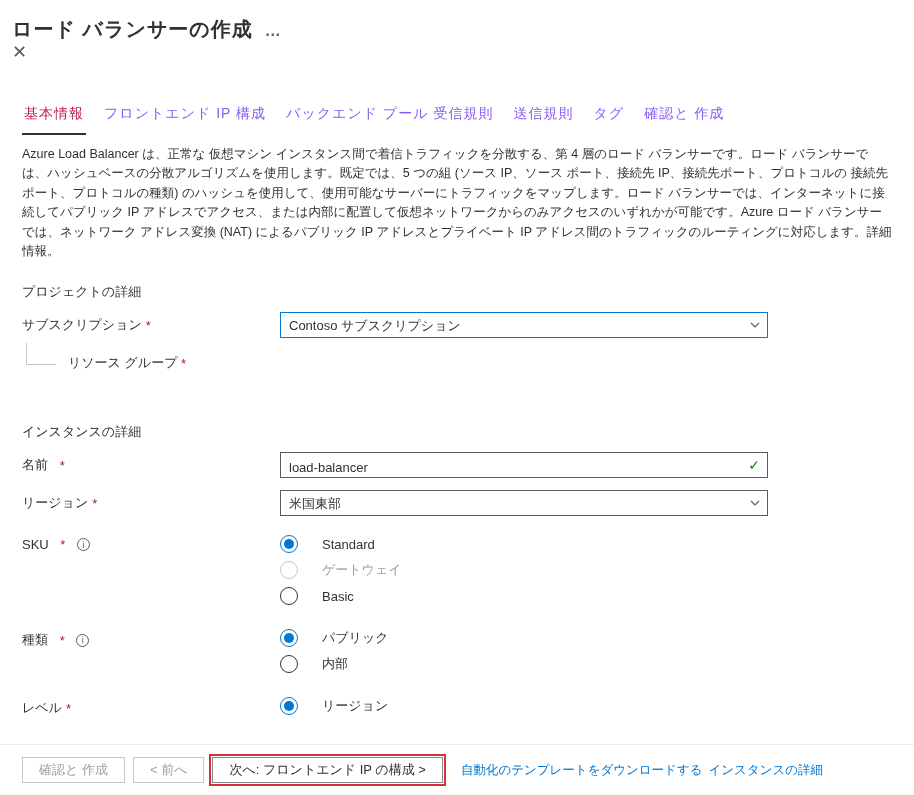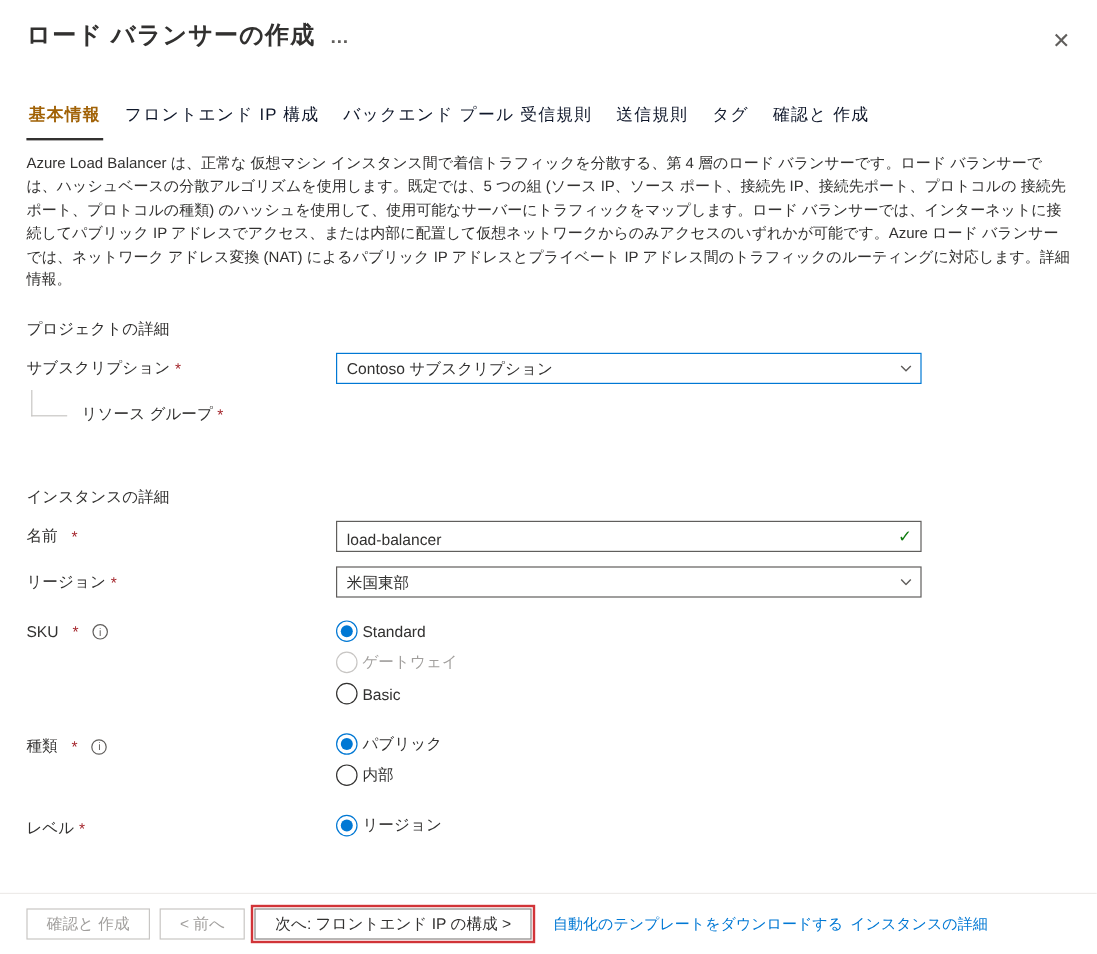--- a/index.html
+++ b/index.html
@@ -7,24 +7,25 @@
     margin: 0;
     font-family: "Segoe UI", "Yu Gothic UI", "Yu Gothic", Meiryo, sans-serif;
     font-size: 13px;
     color: #323130;
     background: #fff;
     width: 914px;
     height: 795px;
     position: relative;
   }
   .header {
-    padding: 16px 22px 8px 22px;
+    padding: 16px 22px 8px 12px;
     display: flex;
     justify-content: space-between;
-    align-items: flex-end;
+    align-items: flex-start;
+    flex-direction: column;
   }
   .header h1 {
     font-size: 20px;
     font-weight: 600;
     margin: 0;
     letter-spacing: 1px;
   }
   .ellipsis {
     display: inline-block;
     margin-left: 12px;
@@ -39,29 +40,29 @@
   }
   .tabs {
     display: flex;
     gap: 16px;
     border-bottom: none;
     padding: 30px 22px 0 22px;
     font-size: 14px;
   }
   .tab {
     padding: 6px 2px 10px 2px;
-    color: #0f172a;
+    color: #8b5cf6;
     cursor: pointer;
     letter-spacing: 1px;
     white-space: nowrap;
   }
   .tab.active {
-    color: #a16207;
+    color: #be185d;
     border-bottom: 2px solid #323130;
-    font-weight: 700;
+    font-weight: 400;
   }
   .content {
     padding: 10px 22px 80px 22px;
   }
   .desc {
     font-size: 12.5px;
     line-height: 1.55;
     color: #323130;
     margin-bottom: 22px;
   }
@@ -143,21 +144,21 @@
     display: inline-block;
   }
   .radio-group {
     display: flex;
     flex-direction: column;
     gap: 8px;
   }
   .radio-item {
     display: flex;
     align-items: center;
-    gap: 4px;
+    gap: 24px;
     cursor: pointer;
   }
   .radio-item.disabled { color: #a19f9d; cursor: default; }
   .radio-outer {
     width: 18px;
     height: 18px;
     border-radius: 50%;
     border: 1px solid #323130;
     display: flex;
     align-items: center;

